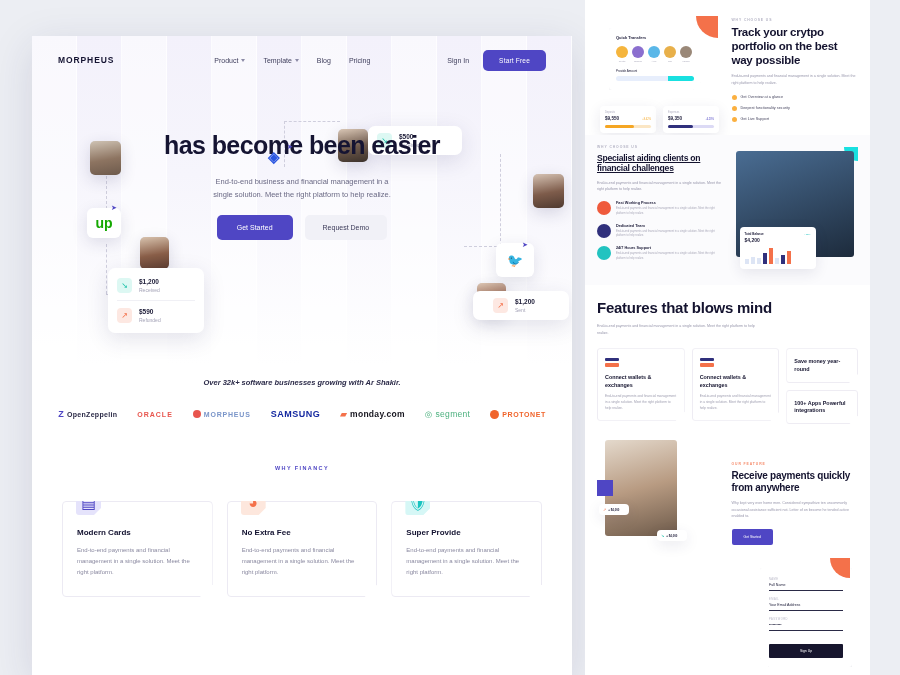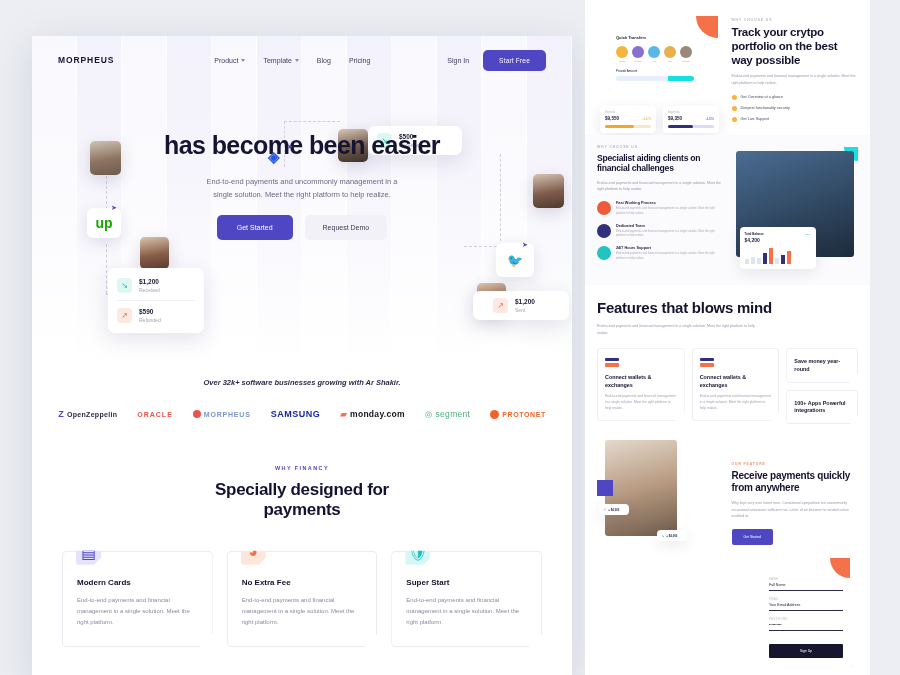--- a/index.html
+++ b/index.html
@@ -223,21 +223,21 @@
           </div>
         </div>
       </div>
 
       <div class="hero-body">
         <h1 class="hero-h1">
           <br>
           <span>has become been easier</span>
         </h1>
         <p class="hero-sub">
-          <span>End-to-end payments and uncommonly management in a</span><br>
+          <span>End-to-end business and financial management in a</span><br>
           <span>single solution. Meet the right platform to help realize.</span>
         </p>
         <div class="hero-btns">
           <button class="btn-pri">Get Started</button>
           <button class="btn-sec">Request Demo</button>
         </div>
       </div>
     </div>
 
     <div class="trust">
@@ -263,41 +263,37 @@
         </div>
         <div class="lg" style="color:#f0642b;letter-spacing:.6px;">
           <span style="display:inline-block;width:9px;height:9px;border-radius:50%;background:#f0642b;"></span>
           <span>PROTONET</span>
         </div>
       </div>
     </div>
 
     <div class="feat">
       <div class="eyebrow">WHY FINANCY</div>
-      <h2 class="feat-h2">
-        <span>Specially designed for</span><br>
-        <span>payments</span>
-      </h2>
       <div class="cards">
 
         <div class="card">
           <div class="card-ico" style="background:#e5e3fb;color:#4f46c4;">▤</div>
           <div class="card-h">Modern Cards</div>
           <div class="card-p">End-to-end payments and financial management in a single solution. Meet the right platform.</div>
         </div>
 
         <div class="card">
           <div class="card-ico" style="background:#fde7dd;color:#f4714a;">◕</div>
           <div class="card-h">No Extra Fee</div>
           <div class="card-p">End-to-end payments and financial management in a single solution. Meet the right platform.</div>
         </div>
 
         <div class="card">
           <div class="card-ico" style="background:#d6f7f6;color:#18c4c0;">🛡</div>
-          <div class="card-h">Super Start</div>
+          <div class="card-h">Super Provide</div>
           <div class="card-p">End-to-end payments and financial management in a single solution. Meet the right platform.</div>
         </div>
 
       </div>
     </div>
   </div>
 
   <div class="prev">
 
     <div class="pv-sec" style="height:135px;display:flex;gap:8px;">
@@ -372,21 +368,21 @@
               <div class="pv-dot"></div>
               <span>Get Live Support</span>
             </div>
         </div>
       </div>
     </div>
 
     <div class="pv-sec" style="height:150px;display:flex;gap:8px;background:#fbfbfd;">
       <div style="flex:1;">
         <div class="pv-eyebrow" style="color:#b6b5c6;">WHY CHOOSE US</div>
-        <div class="pv-h" style="font-size:8.6px;">Specialist  aiding clients on financial challenges</div>
+        <div class="pv-h" style="font-size:8.6px;text-decoration:underline;">Specialist  aiding clients on financial challenges</div>
         <div class="pv-p">End-to-end payments and financial management in a single solution. Meet the right platform to help realize.</div>
         <div style="margin-top:8px;display:flex;flex-direction:column;gap:7px;">
           <div style="display:flex;gap:5px;">
             <div style="width:14px;height:14px;border-radius:50%;background:#ef5a3c;flex:none;"></div>
             <div>
                 <div style="font-size:3.8px;font-weight:bold;color:#1c1b38;">Fast Working Process</div>
                  <div style="font-size:2.7px;line-height:1.8;color:#aaa9ba;margin-top:2px;">End-to-end payments and financial management in a single solution. Meet the right platform to help realize.</div>
               </div>
           </div>
           <div style="display:flex;gap:5px;">

